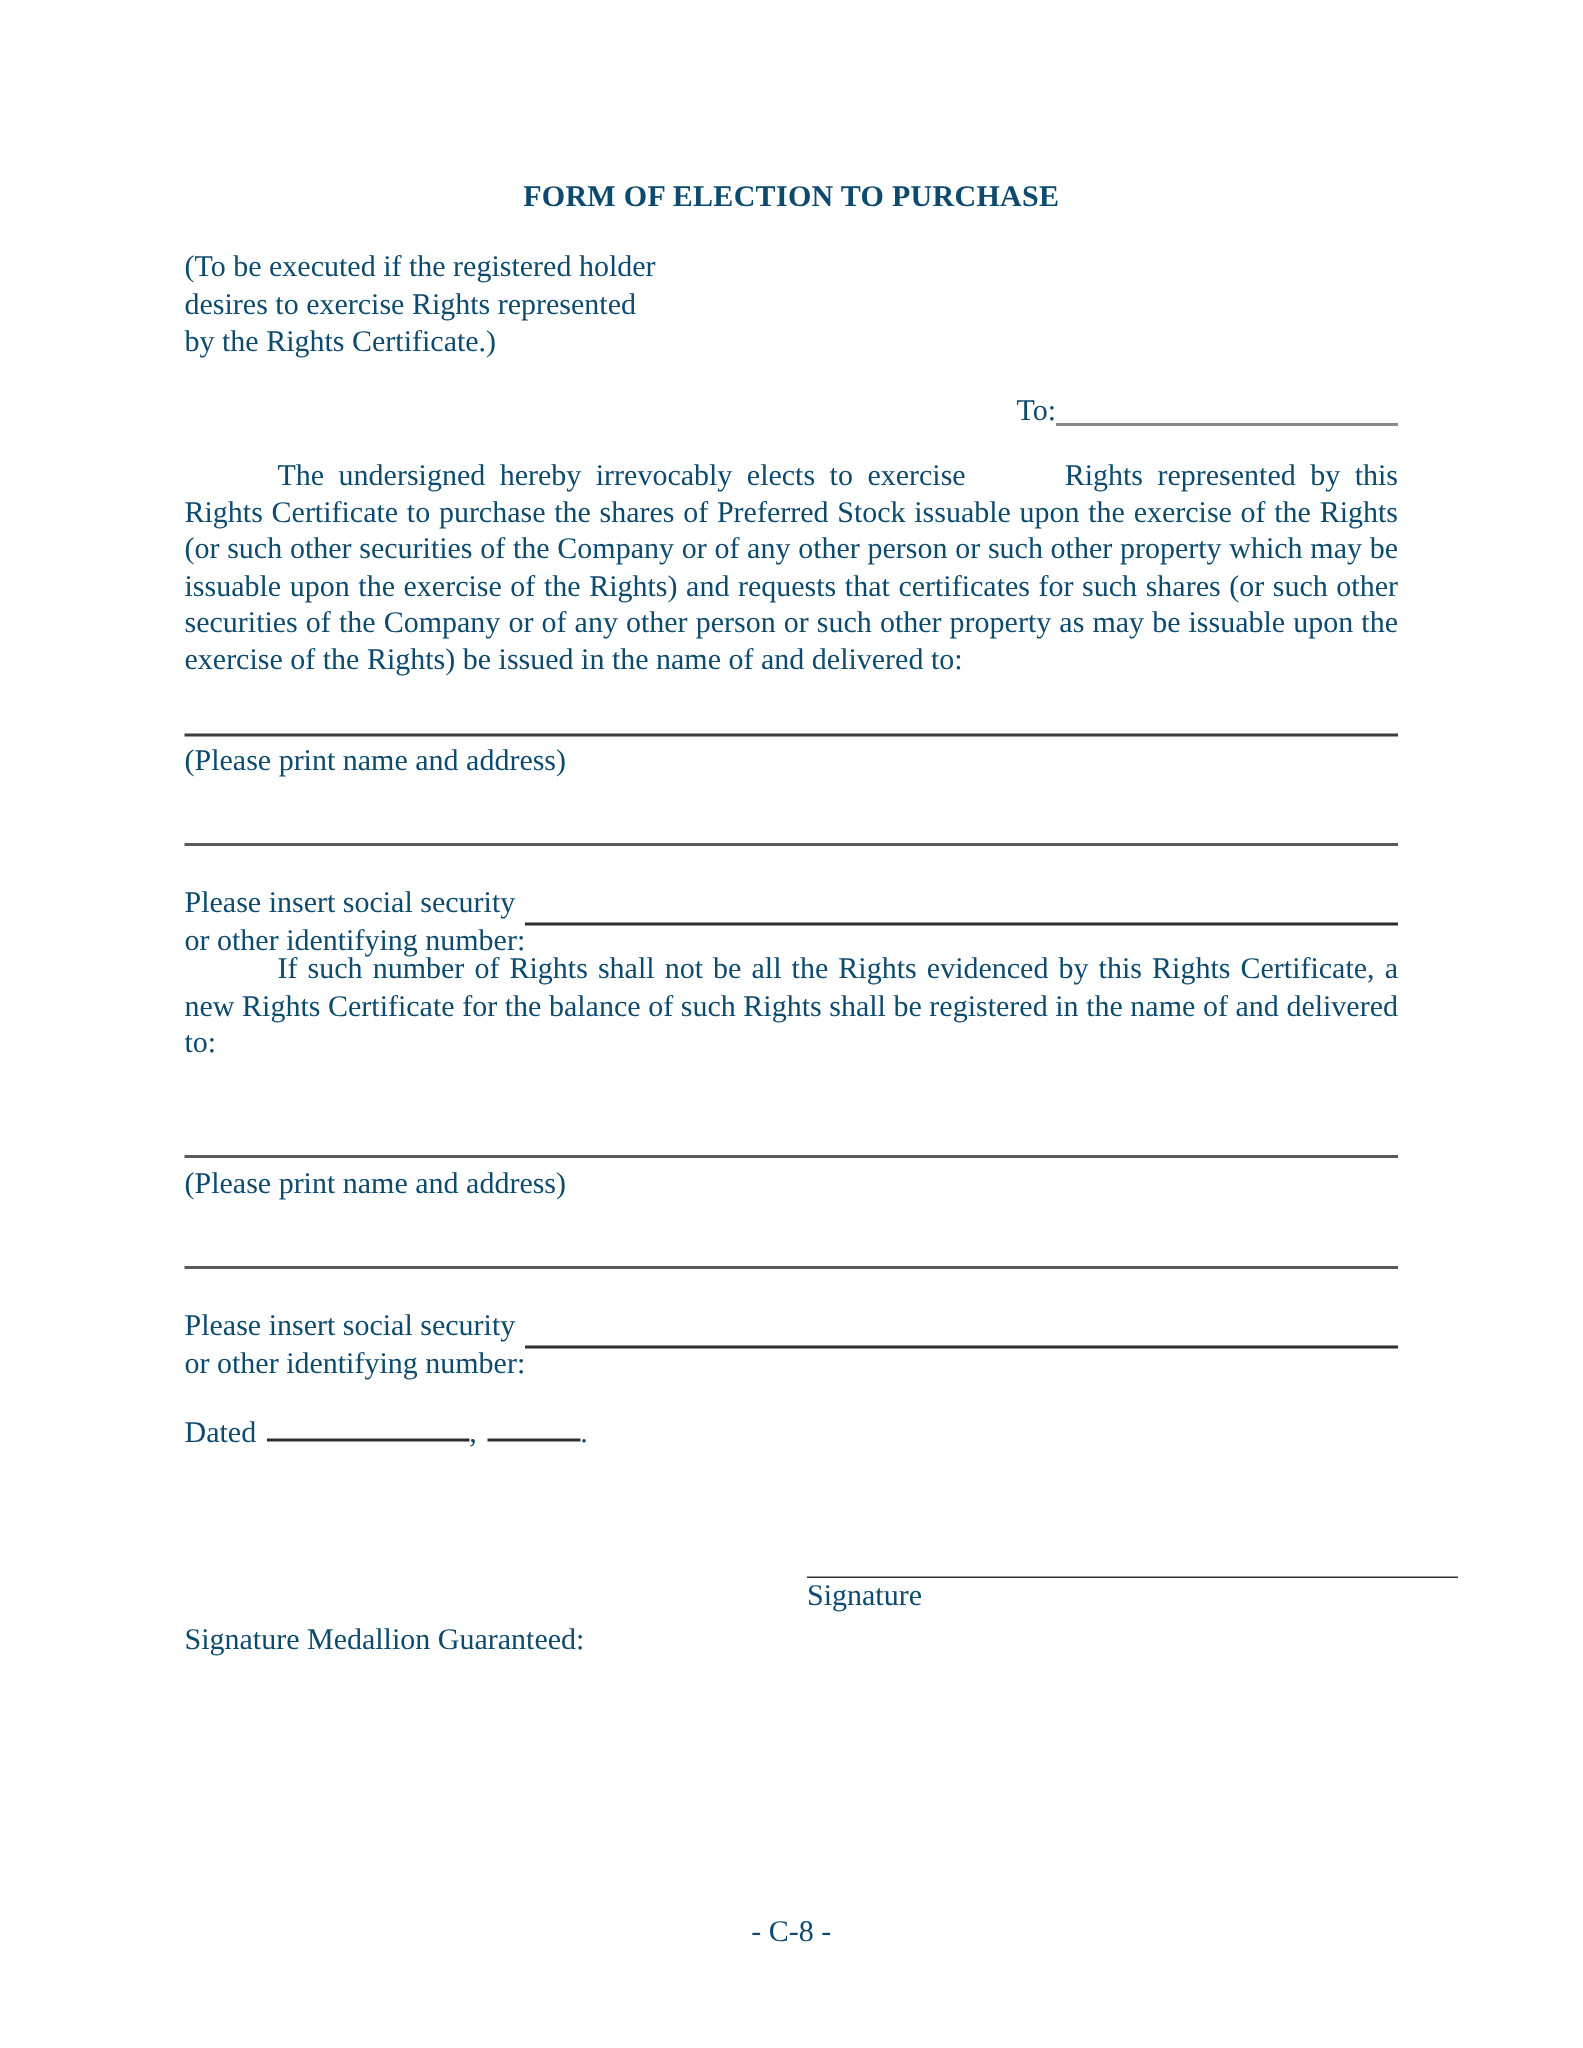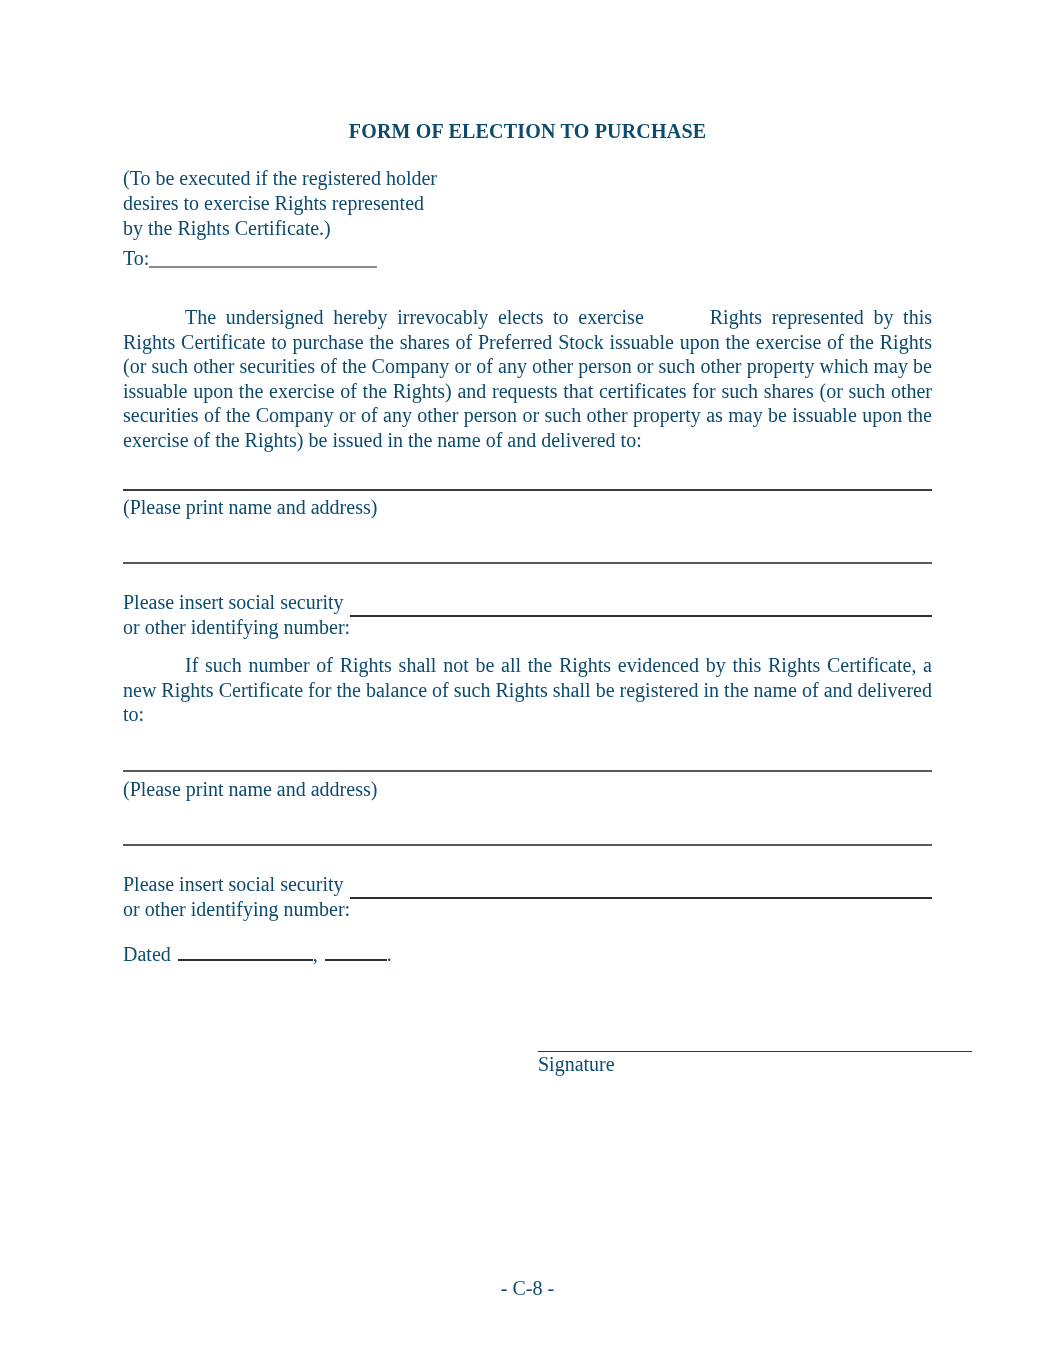--- a/index.html
+++ b/index.html
@@ -29,37 +29,38 @@
     font-weight: bold;
     font-size: 20px;
     letter-spacing: 0.2px;
   }
   .intro {
     top: 166px;
     line-height: 25px;
     white-space: pre-line;
   }
   .to-row {
-    top: 247px;
+    top: 263px;
     display: flex;
     align-items: stretch;
+    justify-content: flex-end;
   }
   .to-underline {
     width: 228px;
     border-bottom: 2px solid #8a8a8a;
     margin-bottom: 2px;
   }
   .para {
     margin: 0;
     text-align: justify;
     line-height: 24.5px;
     text-indent: 62px;
   }
   .p1 { top: 305px; }
-  .p2 { top: 653px; }
+  .p2 { top: 634px; }
   .num-gap {
     display: inline-block;
     width: 66px;
   }
   .rule {
     border-top: 2px solid #3d3d3d;
     height: 0;
   }
   .rule-1 { top: 489px; }
   .rule-2 { top: 562px; border-top-color: #5a5a5a; }
@@ -154,17 +155,18 @@
 
     <div class="abs dated-row">
       <span>Dated</span><span class="blank blank-1"></span><span>,</span><span class="blank blank-2"></span><span>.</span>
     </div>
 
     <div class="sig-block">
       <div class="sig-line"></div>
       <div class="sig-label">Signature</div>
     </div>
 
+    <div class="abs medallion">Signature Medallion Guaranteed:</div>
 
   </div>
 
   <div class="footer">- C-8 -</div>
 </div>
 
 </body></html>

